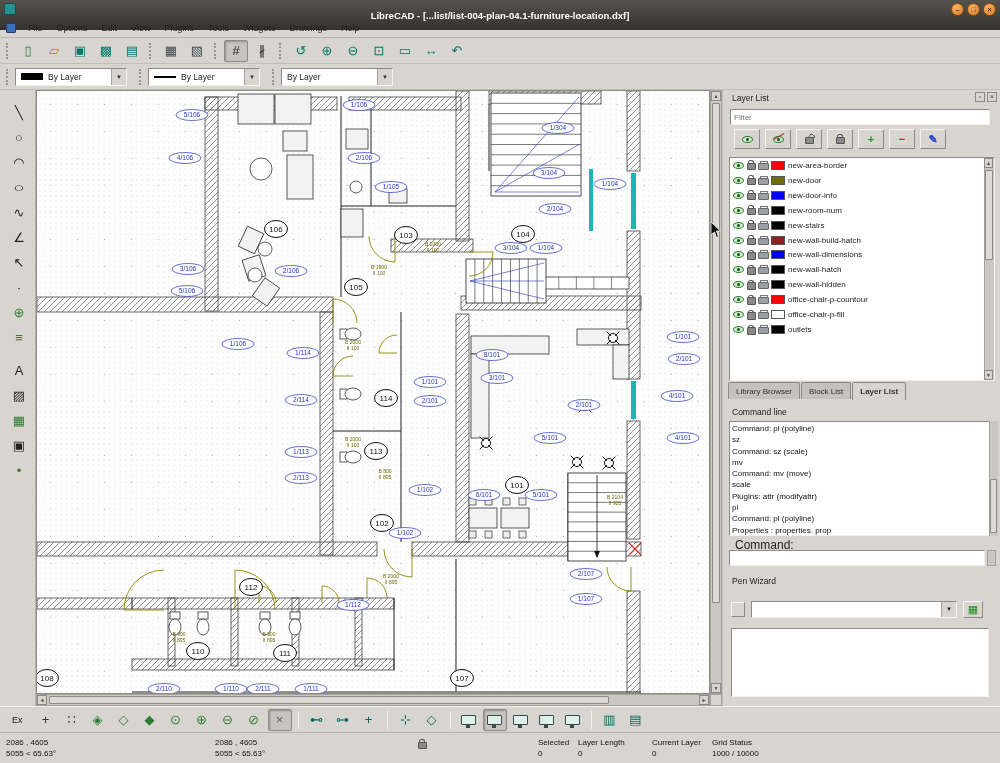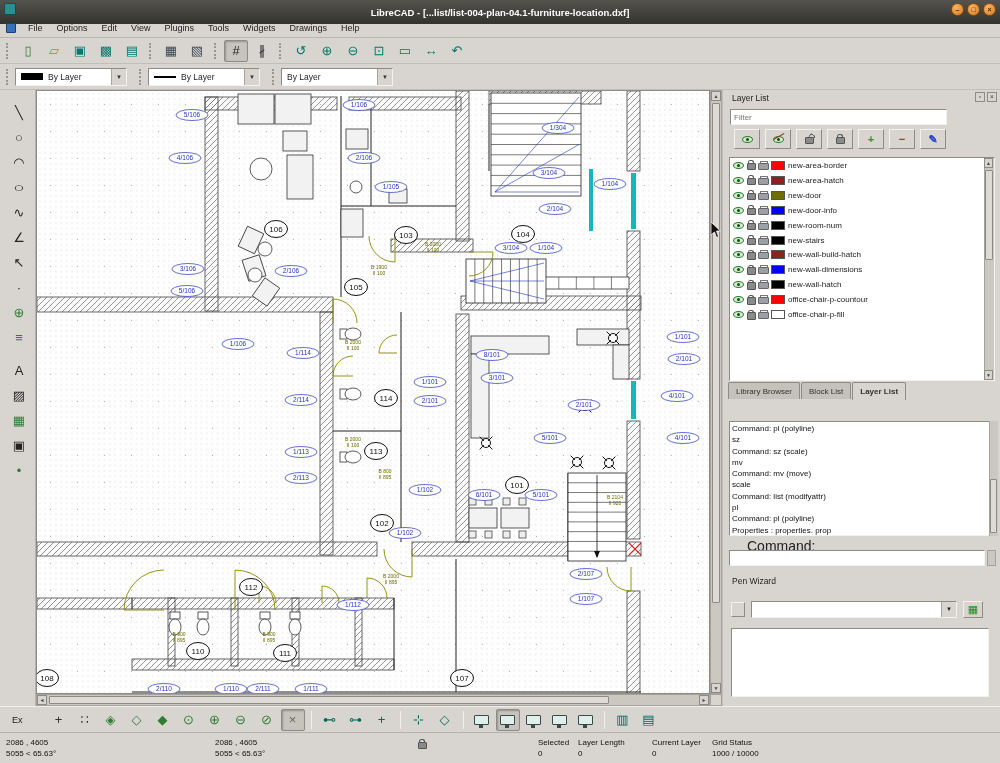--- a/index.html
+++ b/index.html
@@ -1,21 +1,21 @@
 <!DOCTYPE html>
 <html><head>
 <meta charset="utf-8">
 <style>
   *{box-sizing:border-box;margin:0;padding:0}
   html,body{width:1000px;height:763px;overflow:hidden}
   body{font-family:"Liberation Sans",sans-serif;background:#d8d4cf;position:relative;font-size:9px;color:#222}
   .abs{position:absolute}
 
   
-  #titlebar{left:0;top:0;width:1000px;height:24px;background:linear-gradient(#55534d,#34322e);display:flex;align-items:center;justify-content:center;color:#fff;font-weight:bold;font-size:9.5px}
+  #titlebar{left:0;top:0;width:1000px;height:30px;background:linear-gradient(#55534d,#34322e);display:flex;align-items:center;justify-content:center;color:#fff;font-weight:bold;font-size:9.5px}
   #titlebar .appicon{position:absolute;left:4px;top:3px;width:12px;height:12px;background:#2a8f8f;border:1px solid #0e5050;border-radius:2px}
   #winbtns{position:absolute;right:4px;top:2.5px;display:flex}
   .winbtn{width:13px;height:13px;border-radius:50%;background:radial-gradient(circle at 35% 30%,#f5b469,#d97a20);border:1px solid #8e4a0a;margin-left:3px;color:#4d2800;font-size:7px;line-height:11px;text-align:center;font-weight:bold}
 
   
   #menubar{left:0;top:18px;width:1000px;height:20px;display:flex;align-items:center;padding:0 4px;border-bottom:1px solid #bab6b0}
   #menubar .mappicon{width:10px;height:10px;background:#3a6fba;border:1px solid #1d3f74;margin:0 5px 0 2px;border-radius:1px}
   .menu-item{padding:2px 7px;font-size:9px}
 
   
@@ -49,21 +49,21 @@
   #scorner{left:710px;top:694px;width:12px;height:12px;background:#d8d4cf;border:1px solid #a5a19b}
   .sthumb{position:absolute;background:#dedad4;border:1px solid #8e8a85;border-radius:1px}
   .sarrow{position:absolute;width:10px;height:10px;background:#d8d4cf;border:1px solid #8e8a85;font-size:5px;text-align:center;line-height:9px;color:#444}
   #splitter{left:722px;top:90px;width:5px;height:616px;background:#d8d4cf;border-left:1px solid #c2beb8}
 
   
   #dock{left:727px;top:90px;width:273px;height:616px;background:#d8d4cf}
   .ptitle{position:absolute;left:0;width:273px;height:14px;font-size:8.5px;color:#222;padding-left:5px;display:flex;align-items:center}
   .dockbtns{position:absolute;right:3px;top:1px;display:flex}
   .dockbtn{width:10px;height:10px;border:1px solid #8e8a85;background:#d8d4cf;font-size:6.5px;line-height:8px;text-align:center;color:#333;margin-left:2px}
-  #filterwrap{position:absolute;left:3px;top:19px;width:217px;height:16px}
+  #filterwrap{position:absolute;left:3px;top:19px;width:260px;height:16px}
   #filterwrap input{width:100%;height:100%;border:1px solid;border-color:#8e8a85 #f4f2ef #f4f2ef #8e8a85;font-size:8px;padding:0 3px;font-family:"Liberation Sans",sans-serif;background:#fff;color:#333}
   #layer-btns{position:absolute;left:2px;top:39px;width:268px;height:24px}
   .lbtn{position:absolute;top:0;width:26px;height:20px;border:1px solid;border-color:#f4f2ef #8e8a85 #8e8a85 #f4f2ef;background:#d8d4cf;display:flex;align-items:center;justify-content:center;font-size:11px;font-weight:bold}
   #layer-list{position:absolute;left:2px;top:67px;width:266px;height:224px;background:#fff;border:1px solid;border-color:#8e8a85 #f4f2ef #f4f2ef #8e8a85;overflow:hidden}
   .lrow{display:flex;align-items:center;height:14.93px;padding-left:3px;font-size:8px;white-space:nowrap}
   .lrow>*{margin-right:3px;flex:none}
   .eyeicon{position:relative;width:11px;height:7px;border-radius:50%;background:#d2ecd2;border:1px solid #2c7d2c;display:inline-block}
   .eyeicon::after{content:"";position:absolute;left:3px;top:1px;width:3px;height:3px;border-radius:50%;background:#15520f}
   .lockicon{position:relative;width:8px;height:10px;display:inline-block}
   .lockicon::before{content:"";position:absolute;top:0;left:1px;width:4px;height:4px;border:1.3px solid #555;border-bottom:none;border-radius:2.5px 2.5px 0 0}
@@ -74,34 +74,34 @@
   .printicon::after{content:"";position:absolute;bottom:0;left:0;width:9px;height:5px;background:#9aa0a6;border:1px solid #666;border-radius:1px}
   .swatch{width:14px;height:9px;border:1px solid #555;display:inline-block}
   .slashline{position:absolute;left:0;top:3px;width:12px;height:1.4px;background:#a33;transform:rotate(-30deg)}
   #list-scroll{position:absolute;right:0;top:0;width:10px;height:222px;background:#cbc7c1;border-left:1px solid #a5a19b}
   #tabs{position:absolute;left:1px;top:292px;height:17px;display:flex}
   .tab{height:17px;padding:0 7px;font-size:8px;display:flex;align-items:center;border:1px solid #8e8a85;border-bottom:none;background:#c5c1bb;margin-right:1px;border-radius:2px 2px 0 0;color:#333}
   .tab.active{background:#d8d4cf;font-weight:bold;height:18px}
   #cmd-history{position:absolute;left:2px;top:331px;width:266px;height:115px;background:#fff;border:1px solid;border-color:#8e8a85 #f4f2ef #f4f2ef #8e8a85;overflow:hidden;padding:1px 2px}
   .histline{font-size:8px;line-height:11.3px;color:#111;white-space:nowrap}
   #hist-scroll{position:absolute;right:2px;top:331px;width:9px;height:115px;background:#cbc7c1;border-left:1px solid #a5a19b}
-  #cmd-label{position:absolute;left:20px;top:448px;font-size:14px}
+  #cmd-label{position:absolute;left:8px;top:448px;font-size:12px}
   #cmd-inputwrap{position:absolute;left:2px;top:460px;width:256px;height:16px}
   #cmd-inputwrap input{width:100%;height:100%;border:1px solid;border-color:#8e8a85 #f4f2ef #f4f2ef #8e8a85;background:#fff;font-size:8px;font-family:"Liberation Sans",sans-serif}
   #cmd-sidebtn{position:absolute;left:260px;top:460px;width:9px;height:16px;background:#cbc7c1;border:1px solid #a5a19b}
   #pw-row{position:absolute;left:4px;top:510px;width:266px;height:20px}
   #pw-check{position:absolute;left:0;top:2px;width:14px;height:15px;border:1px solid;border-color:#f4f2ef #8e8a85 #8e8a85 #f4f2ef;background:#d8d4cf}
   #pw-combo{position:absolute;left:20px;top:1px;width:206px;height:17px;background:#fff;border:1px solid;border-color:#8e8a85 #f4f2ef #f4f2ef #8e8a85}
   #pw-combo .arrowbtn{position:absolute;right:0;top:0;width:15px;height:15px;background:#d8d4cf;border-left:1px solid #a8a49d;text-align:center;font-size:6px;line-height:15px}
   #pw-grid{position:absolute;left:232px;top:1px;width:20px;height:17px;border:1px solid;border-color:#f4f2ef #8e8a85 #8e8a85 #f4f2ef;background:#d8d4cf;color:#1c8f1c;font-size:11px;text-align:center;line-height:15px}
   #pw-area{position:absolute;left:4px;top:538px;width:258px;height:69px;background:#fff;border:1px solid;border-color:#8e8a85 #f4f2ef #f4f2ef #8e8a85}
 
   
   #bottombar{left:0;top:706px;width:1000px;height:26px;background:#d8d4cf;border-top:1px solid #f2f0ec;display:flex;align-items:center;padding-left:12px}
-  #bottombar .exlabel{font-size:9px;margin-right:23px;color:#222}
+  #bottombar .exlabel{font-size:9px;margin-right:10px;color:#222}
   .monitor{display:inline-block;width:15px;height:10px;border:1.5px solid #3a4a4a;background:#dff0ea;position:relative;border-radius:1px}
   .monitor::after{content:"";position:absolute;left:4px;bottom:-4px;width:4px;height:3px;background:#3a4a4a}
 
   
   #statusbar{left:0;top:732px;width:1000px;height:31px;background:#d8d4cf;border-top:1px solid #b5b1ab;font-size:8px}
   .coordblock{position:absolute;top:4px;line-height:11px;color:#111}
   .sfield{position:absolute;top:4px;line-height:11px;color:#111;white-space:nowrap}
   #statuslock{position:absolute;left:418px;top:6px}
 
   #cursor{left:711px;top:222px;width:12px;height:17px;pointer-events:none}
@@ -591,27 +591,20 @@
           <span class="eyeicon"></span>
           <span class="lockicon"></span>
           <span class="printicon"></span>
           <span class="swatch" style="background: rgb(255, 0, 0);"></span>
           <span>new-area-border</span>
         </div>
         <div class="lrow">
           <span class="eyeicon"></span>
           <span class="lockicon"></span>
           <span class="printicon"></span>
-          <span class="swatch" style="background: rgb(139, 34, 34);"></span>
-          <span>new-area-hatch</span>
-        </div>
-        <div class="lrow">
-          <span class="eyeicon"></span>
-          <span class="lockicon"></span>
-          <span class="printicon"></span>
           <span class="swatch" style="background: rgb(110, 110, 0);"></span>
           <span>new-door</span>
         </div>
         <div class="lrow">
           <span class="eyeicon"></span>
           <span class="lockicon"></span>
           <span class="printicon"></span>
           <span class="swatch" style="background: rgb(0, 0, 255);"></span>
           <span>new-door-info</span>
         </div>
@@ -647,50 +640,71 @@
           <span class="eyeicon"></span>
           <span class="lockicon"></span>
           <span class="printicon"></span>
           <span class="swatch" style="background: rgb(0, 0, 0);"></span>
           <span>new-wall-hatch</span>
         </div>
         <div class="lrow">
           <span class="eyeicon"></span>
           <span class="lockicon"></span>
           <span class="printicon"></span>
+          <span class="swatch" style="background: rgb(0, 0, 0);"></span>
+          <span>new-wall-hidden</span>
+        </div>
+        <div class="lrow">
+          <span class="eyeicon"></span>
+          <span class="lockicon"></span>
+          <span class="printicon"></span>
           <span class="swatch" style="background: rgb(255, 0, 0);"></span>
           <span>office-chair-p-countour</span>
         </div>
         <div class="lrow">
           <span class="eyeicon"></span>
           <span class="lockicon"></span>
           <span class="printicon"></span>
           <span class="swatch" style="background: rgb(255, 255, 255);"></span>
           <span>office-chair-p-fill</span>
+        </div>
+        <div class="lrow">
+          <span class="eyeicon"></span>
+          <span class="lockicon"></span>
+          <span class="printicon"></span>
+          <span class="swatch" style="background: rgb(0, 0, 0);"></span>
+          <span>outlets</span>
         </div>
       </div>
     <div id="list-scroll">
       <span class="sarrow" style="left:-1px;top:0;width:9px">▲</span>
       <div class="sthumb" style="left:0;top:12px;width:8px;height:90px"></div>
       <span class="sarrow" style="left:-1px;bottom:0;width:9px">▼</span>
     </div>
   </div>
   <div id="tabs">
       <span class="tab">Library Browser</span>
       <span class="tab">Block List</span>
       <span class="tab active">Layer List</span>
     </div>
+  <div class="ptitle" style="top:315px">
+    <span>Command line</span>
+    <span class="dockbtns" style="top:315px">
+      <span class="dockbtn">▫</span>
+      <span class="dockbtn">×</span>
+    </span>
+  </div>
   <div id="cmd-history">
       <div class="histline">Command: pl (polyline)</div>
       <div class="histline">sz</div>
       <div class="histline">Command: sz (scale)</div>
       <div class="histline">mv</div>
       <div class="histline">Command: mv (move)</div>
       <div class="histline">scale</div>
-      <div class="histline">Command: list (modifyattr)</div>
+      <div class="histline">Plugins: attr (modifyattr)</div>
       <div class="histline">pl</div>
       <div class="histline">Command: pl (polyline)</div>
       <div class="histline">Properties : properties. prop</div>
     </div>
   <div id="hist-scroll">
     <div class="sthumb" style="left:0;top:58px;width:7px;height:54px"></div>
   </div>
   <div id="cmd-label">Command:</div>
   <div id="cmd-inputwrap">
     <input value="" style="">

